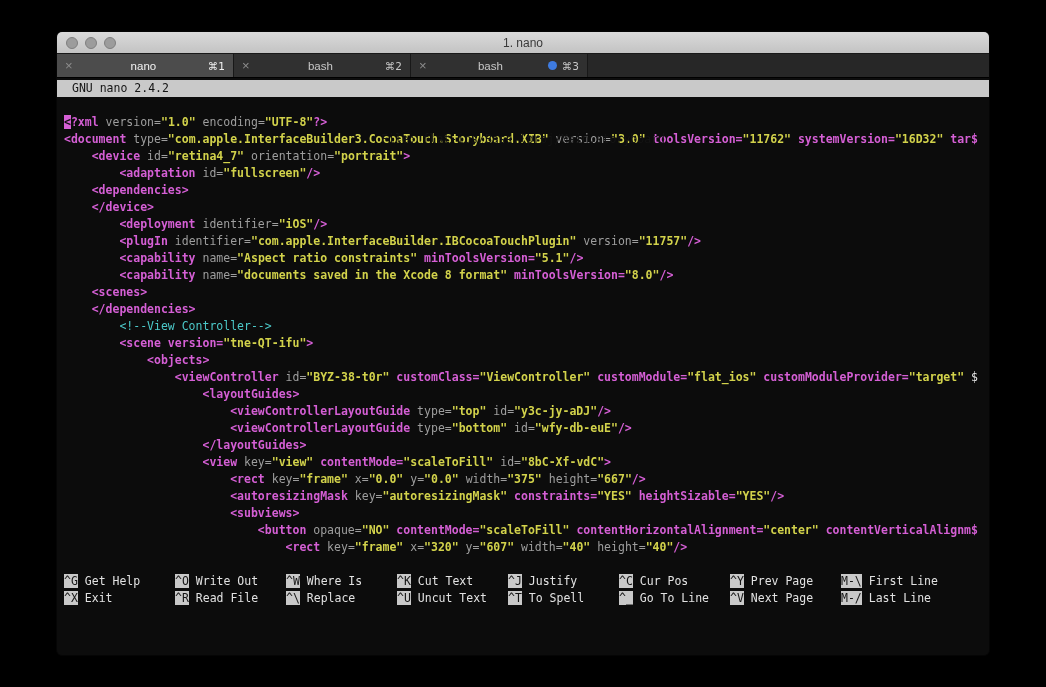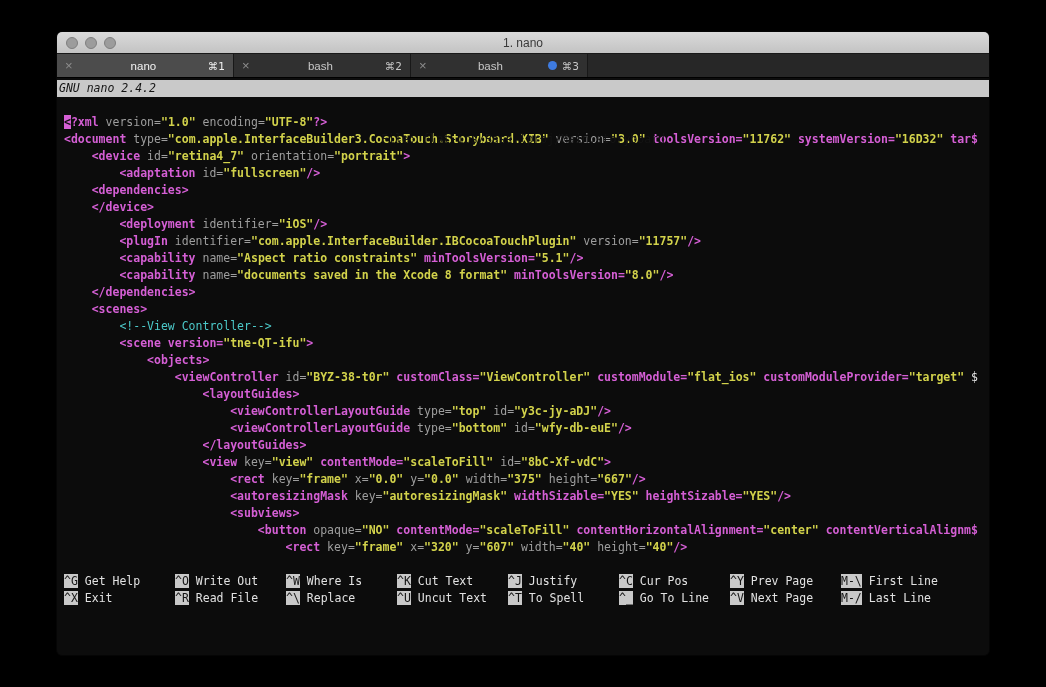--- a/index.html
+++ b/index.html
@@ -45,21 +45,21 @@
   .tab-shortcut{font-family:"DejaVu Sans",sans-serif;font-size:10.5px;}
   .dot{width:9px;height:9px;border-radius:50%;background:var(--activity_dot_blue);}
 
   
   .term{
     height:577px;padding-top:2px;
     font:11.5px/17px "DejaVu Sans Mono",monospace;color:var(--plain_white);
     background:#0c0c0c;
   }
   .nano-header{height:17px;background:var(--bar_gray);color:#141414;position:relative;white-space:pre;}
-  .nh-left{position:absolute;left:2px;top:0;font-style:italic;}
+  .nh-left{position:absolute;left:15px;top:0;}
   .nh-file{display:block;text-align:center;}
   .blank-line{height:17px;}
   .code{padding-left:7px;}
   .line{height:17px;white-space:pre;}
   .tag{color:var(--accent_magenta);font-weight:bold;}
   .attrx{color:var(--accent_magenta);font-weight:bold;}
   .attr{color:var(--attr_gray);}
   .val{color:var(--value_yellow);font-weight:bold;}
   .com{color:var(--comment_cyan);}
   .pln{color:var(--plain_white);}
@@ -121,33 +121,33 @@
         <div class="line"><span class="cur">&lt;</span><span class="tag">?xml</span><span class="attr"> version=</span><span class="val">"1.0"</span><span class="attr"> encoding=</span><span class="val">"UTF-8"</span><span class="tag">?&gt;</span></div>
         <div class="line"><span class="tag">&lt;document</span><span class="attr"> type=</span><span class="val">"com.apple.InterfaceBuilder3.CocoaTouch.Storyboard.XIB"</span><span class="attr"> version=</span><span class="val">"3.0"</span><span class="attrx"> toolsVersion=</span><span class="val">"11762"</span><span class="attrx"> systemVersion=</span><span class="val">"16D32"</span><span class="attrx"> tar$</span></div>
         <div class="line"><span class="tag">    &lt;device</span><span class="attr"> id=</span><span class="val">"retina4_7"</span><span class="attr"> orientation=</span><span class="val">"portrait"</span><span class="tag">&gt;</span></div>
         <div class="line"><span class="tag">        &lt;adaptation</span><span class="attr"> id=</span><span class="val">"fullscreen"</span><span class="tag">/&gt;</span></div>
         <div class="line"><span class="tag">    &lt;dependencies&gt;</span></div>
         <div class="line"><span class="tag">    &lt;/device&gt;</span></div>
         <div class="line"><span class="tag">        &lt;deployment</span><span class="attr"> identifier=</span><span class="val">"iOS"</span><span class="tag">/&gt;</span></div>
         <div class="line"><span class="tag">        &lt;plugIn</span><span class="attr"> identifier=</span><span class="val">"com.apple.InterfaceBuilder.IBCocoaTouchPlugin"</span><span class="attr"> version=</span><span class="val">"11757"</span><span class="tag">/&gt;</span></div>
         <div class="line"><span class="tag">        &lt;capability</span><span class="attr"> name=</span><span class="val">"Aspect ratio constraints"</span><span class="attrx"> minToolsVersion=</span><span class="val">"5.1"</span><span class="tag">/&gt;</span></div>
         <div class="line"><span class="tag">        &lt;capability</span><span class="attr"> name=</span><span class="val">"documents saved in the Xcode 8 format"</span><span class="attrx"> minToolsVersion=</span><span class="val">"8.0"</span><span class="tag">/&gt;</span></div>
+        <div class="line"><span class="tag">    &lt;scenes&gt;</span></div>
         <div class="line"><span class="tag">    &lt;/dependencies&gt;</span></div>
-        <div class="line"><span class="tag">    &lt;scenes&gt;</span></div>
         <div class="line"><span class="com">        &lt;!--View Controller--&gt;</span></div>
         <div class="line"><span class="tag">        &lt;scene</span><span class="attrx"> version=</span><span class="val">"tne-QT-ifu"</span><span class="tag">&gt;</span></div>
         <div class="line"><span class="tag">            &lt;objects&gt;</span></div>
         <div class="line"><span class="tag">                &lt;viewController</span><span class="attr"> id=</span><span class="val">"BYZ-38-t0r"</span><span class="attrx"> customClass=</span><span class="val">"ViewController"</span><span class="attrx"> customModule=</span><span class="val">"flat_ios"</span><span class="attrx"> customModuleProvider=</span><span class="val">"target"</span><span class="pln"> $</span></div>
         <div class="line"><span class="tag">                    &lt;layoutGuides&gt;</span></div>
         <div class="line"><span class="tag">                        &lt;viewControllerLayoutGuide</span><span class="attr"> type=</span><span class="val">"top"</span><span class="attr"> id=</span><span class="val">"y3c-jy-aDJ"</span><span class="tag">/&gt;</span></div>
         <div class="line"><span class="tag">                        &lt;viewControllerLayoutGuide</span><span class="attr"> type=</span><span class="val">"bottom"</span><span class="attr"> id=</span><span class="val">"wfy-db-euE"</span><span class="tag">/&gt;</span></div>
         <div class="line"><span class="tag">                    &lt;/layoutGuides&gt;</span></div>
         <div class="line"><span class="tag">                    &lt;view</span><span class="attr"> key=</span><span class="val">"view"</span><span class="attrx"> contentMode=</span><span class="val">"scaleToFill"</span><span class="attr"> id=</span><span class="val">"8bC-Xf-vdC"</span><span class="tag">&gt;</span></div>
         <div class="line"><span class="tag">                        &lt;rect</span><span class="attr"> key=</span><span class="val">"frame"</span><span class="attr"> x=</span><span class="val">"0.0"</span><span class="attr"> y=</span><span class="val">"0.0"</span><span class="attr"> width=</span><span class="val">"375"</span><span class="attr"> height=</span><span class="val">"667"</span><span class="tag">/&gt;</span></div>
-        <div class="line"><span class="tag">                        &lt;autoresizingMask</span><span class="attr"> key=</span><span class="val">"autoresizingMask"</span><span class="attrx"> widthSizable=</span><span class="val">"YES"</span><span class="attrx"> heightSizable=</span><span class="val">"YES"</span><span class="tag">/&gt;</span></div>
+        <div class="line"><span class="tag">                        &lt;autoresizingMask</span><span class="attr"> key=</span><span class="val">"autoresizingMask"</span><span class="attrx"> constraints=</span><span class="val">"YES"</span><span class="attrx"> heightSizable=</span><span class="val">"YES"</span><span class="tag">/&gt;</span></div>
         <div class="line"><span class="tag">                        &lt;subviews&gt;</span></div>
         <div class="line"><span class="tag">                            &lt;button</span><span class="attr"> opaque=</span><span class="val">"NO"</span><span class="attrx"> contentMode=</span><span class="val">"scaleToFill"</span><span class="attrx"> contentHorizontalAlignment=</span><span class="val">"center"</span><span class="attrx"> contentVerticalAlignm$</span></div>
         <div class="line"><span class="tag">                                &lt;rect</span><span class="attr"> key=</span><span class="val">"frame"</span><span class="attr"> x=</span><span class="val">"320"</span><span class="attr"> y=</span><span class="val">"607"</span><span class="attr"> width=</span><span class="val">"40"</span><span class="attr"> height=</span><span class="val">"40"</span><span class="tag">/&gt;</span></div>
       </div>
     <div class="blank-line"></div>
     <div class="shortcuts" id="shortcuts">
         <div class="srow"><span class="scol"><span class="key">^G</span> <span class="slabel">Get Help</span></span><span class="scol"><span class="key">^O</span> <span class="slabel">Write Out</span></span><span class="scol"><span class="key">^W</span> <span class="slabel">Where Is</span></span><span class="scol"><span class="key">^K</span> <span class="slabel">Cut Text</span></span><span class="scol"><span class="key">^J</span> <span class="slabel">Justify</span></span><span class="scol"><span class="key">^C</span> <span class="slabel">Cur Pos</span></span><span class="scol"><span class="key">^Y</span> <span class="slabel">Prev Page</span></span><span class="scol"><span class="key">M-\</span> <span class="slabel">First Line</span></span></div>
         <div class="srow"><span class="scol"><span class="key">^X</span> <span class="slabel">Exit</span></span><span class="scol"><span class="key">^R</span> <span class="slabel">Read File</span></span><span class="scol"><span class="key">^\</span> <span class="slabel">Replace</span></span><span class="scol"><span class="key">^U</span> <span class="slabel">Uncut Text</span></span><span class="scol"><span class="key">^T</span> <span class="slabel">To Spell</span></span><span class="scol"><span class="key">^_</span> <span class="slabel">Go To Line</span></span><span class="scol"><span class="key">^V</span> <span class="slabel">Next Page</span></span><span class="scol"><span class="key">M-/</span> <span class="slabel">Last Line</span></span></div>
       </div>
   </div>

